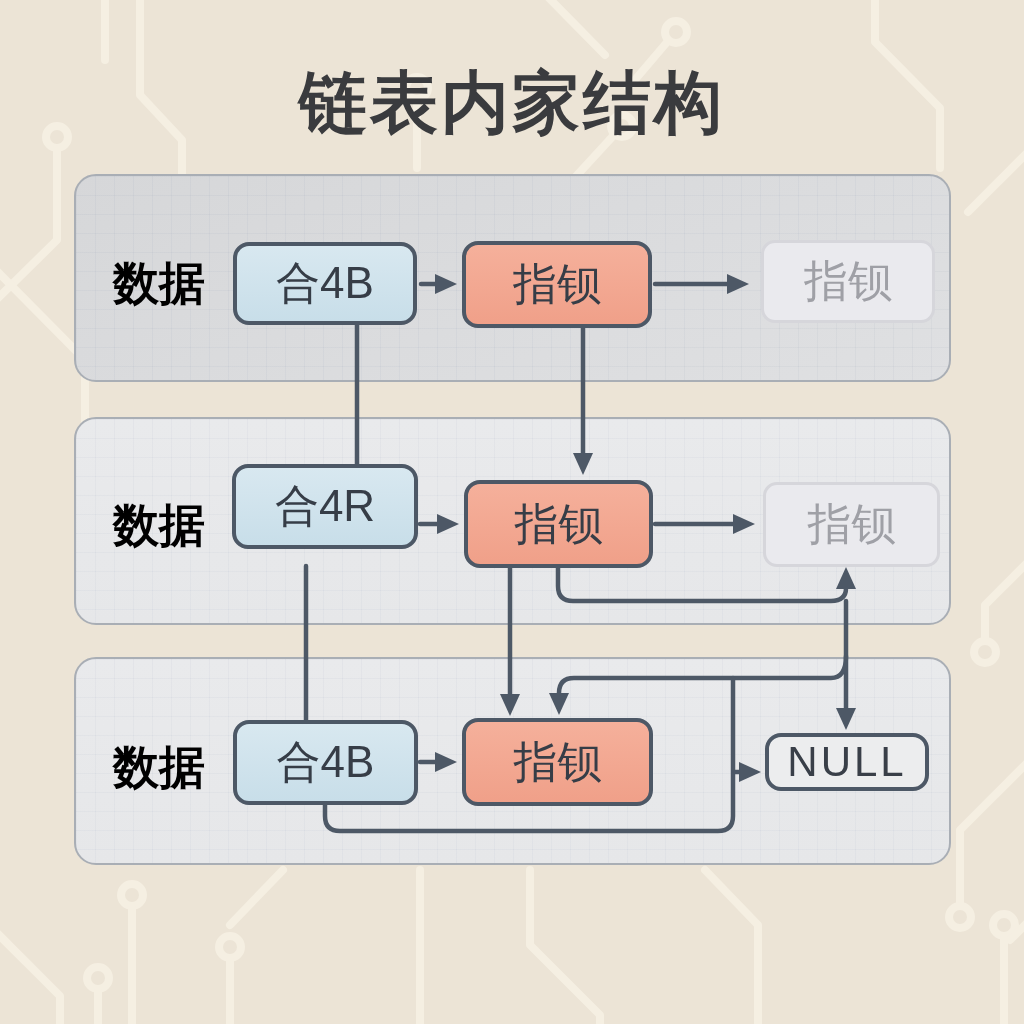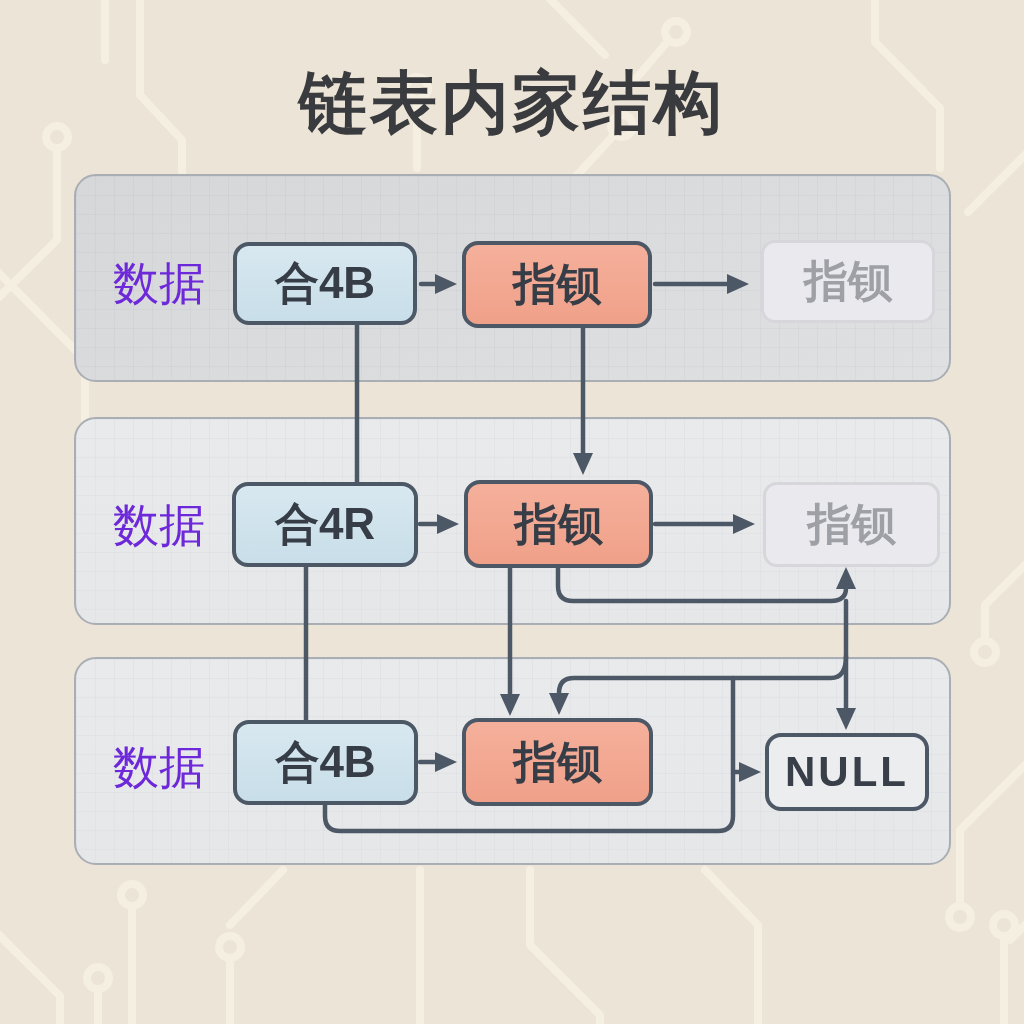--- a/index.html
+++ b/index.html
@@ -16,23 +16,23 @@
            linear-gradient(90deg,rgba(140,155,185,0.07) 1px,transparent 1px),
            linear-gradient(180deg,#e9eaec,#e6e7e9);
          background-size:19px 19px,19px 19px,100% 100%;}
   .p1{top:174px;background-image:
            linear-gradient(rgba(130,145,175,0.08) 1px,transparent 1px),
            linear-gradient(90deg,rgba(130,145,175,0.08) 1px,transparent 1px),
            linear-gradient(160deg,#d6d7d9,#dfe0e2);}
   .p2{top:417px;}
   .p3{top:657px;}
   .wires{position:absolute;left:0;top:0;z-index:2;}
-  .rowlabel{position:absolute;z-index:3;font-size:46px;font-weight:400;color:#6d28d9;}
+  .rowlabel{position:absolute;z-index:3;font-size:46px;font-weight:700;color:#000000;}
   .box{position:absolute;z-index:3;display:flex;align-items:center;justify-content:center;
-       box-sizing:border-box;border-radius:16px;font-weight:700;font-size:44px;color:#363d47;}
+       box-sizing:border-box;border-radius:16px;font-weight:400;font-size:44px;color:#363d47;}
   .blue{background:linear-gradient(180deg,#d8e8f0,#c8dee9);border:4px solid #4d5866;}
   .orange{background:linear-gradient(180deg,#f5b09b,#f0a089);border:4px solid #4d5866;}
   .ghost{background:#eaeaee;border:3px solid #d6d6db;color:#9fa0a6;border-radius:14px;}
   .nullb{background:#ecedee;border:4px solid #4d5866;letter-spacing:3px;font-size:42px;color:#393f48;}
 </style>
 </head>
 <body>
 
 <div class="canvas">
 
@@ -112,22 +112,22 @@
       <path d="M420,762 H438" marker-end="url(#ah)"></path>
     </g>
   </svg>
 
   <div class="rowlabel" style="left:113px;top:253px;">数据</div>
   <div class="box blue" style="left:233px;top:242px;width:184px;height:83px;">合4B</div>
   <div class="box orange" style="left:462px;top:241px;width:190px;height:87px;">指钡</div>
   <div class="box ghost" style="left:761px;top:240px;width:174px;height:83px;">指钡</div>
 
   <div class="rowlabel" style="left:113px;top:495px;">数据</div>
-  <div class="box blue" style="left:232px;top:482px;width:186px;height:85px;">合4R</div>
+  <div class="box blue" style="left:232px;top:464px;width:186px;height:85px;">合4R</div>
   <div class="box orange" style="left:464px;top:480px;width:189px;height:88px;">指钡</div>
   <div class="box ghost" style="left:763px;top:482px;width:177px;height:85px;">指钡</div>
 
   <div class="rowlabel" style="left:113px;top:737px;">数据</div>
   <div class="box blue" style="left:233px;top:720px;width:185px;height:85px;">合4B</div>
   <div class="box orange" style="left:462px;top:718px;width:191px;height:88px;">指钡</div>
-  <div class="box nullb" style="left:765px;top:733px;width:164px;height:78px;">NULL</div>
+  <div class="box nullb" style="left:765px;top:733px;width:164px;height:58px;">NULL</div>
 
 </div>
 
 </body></html>

